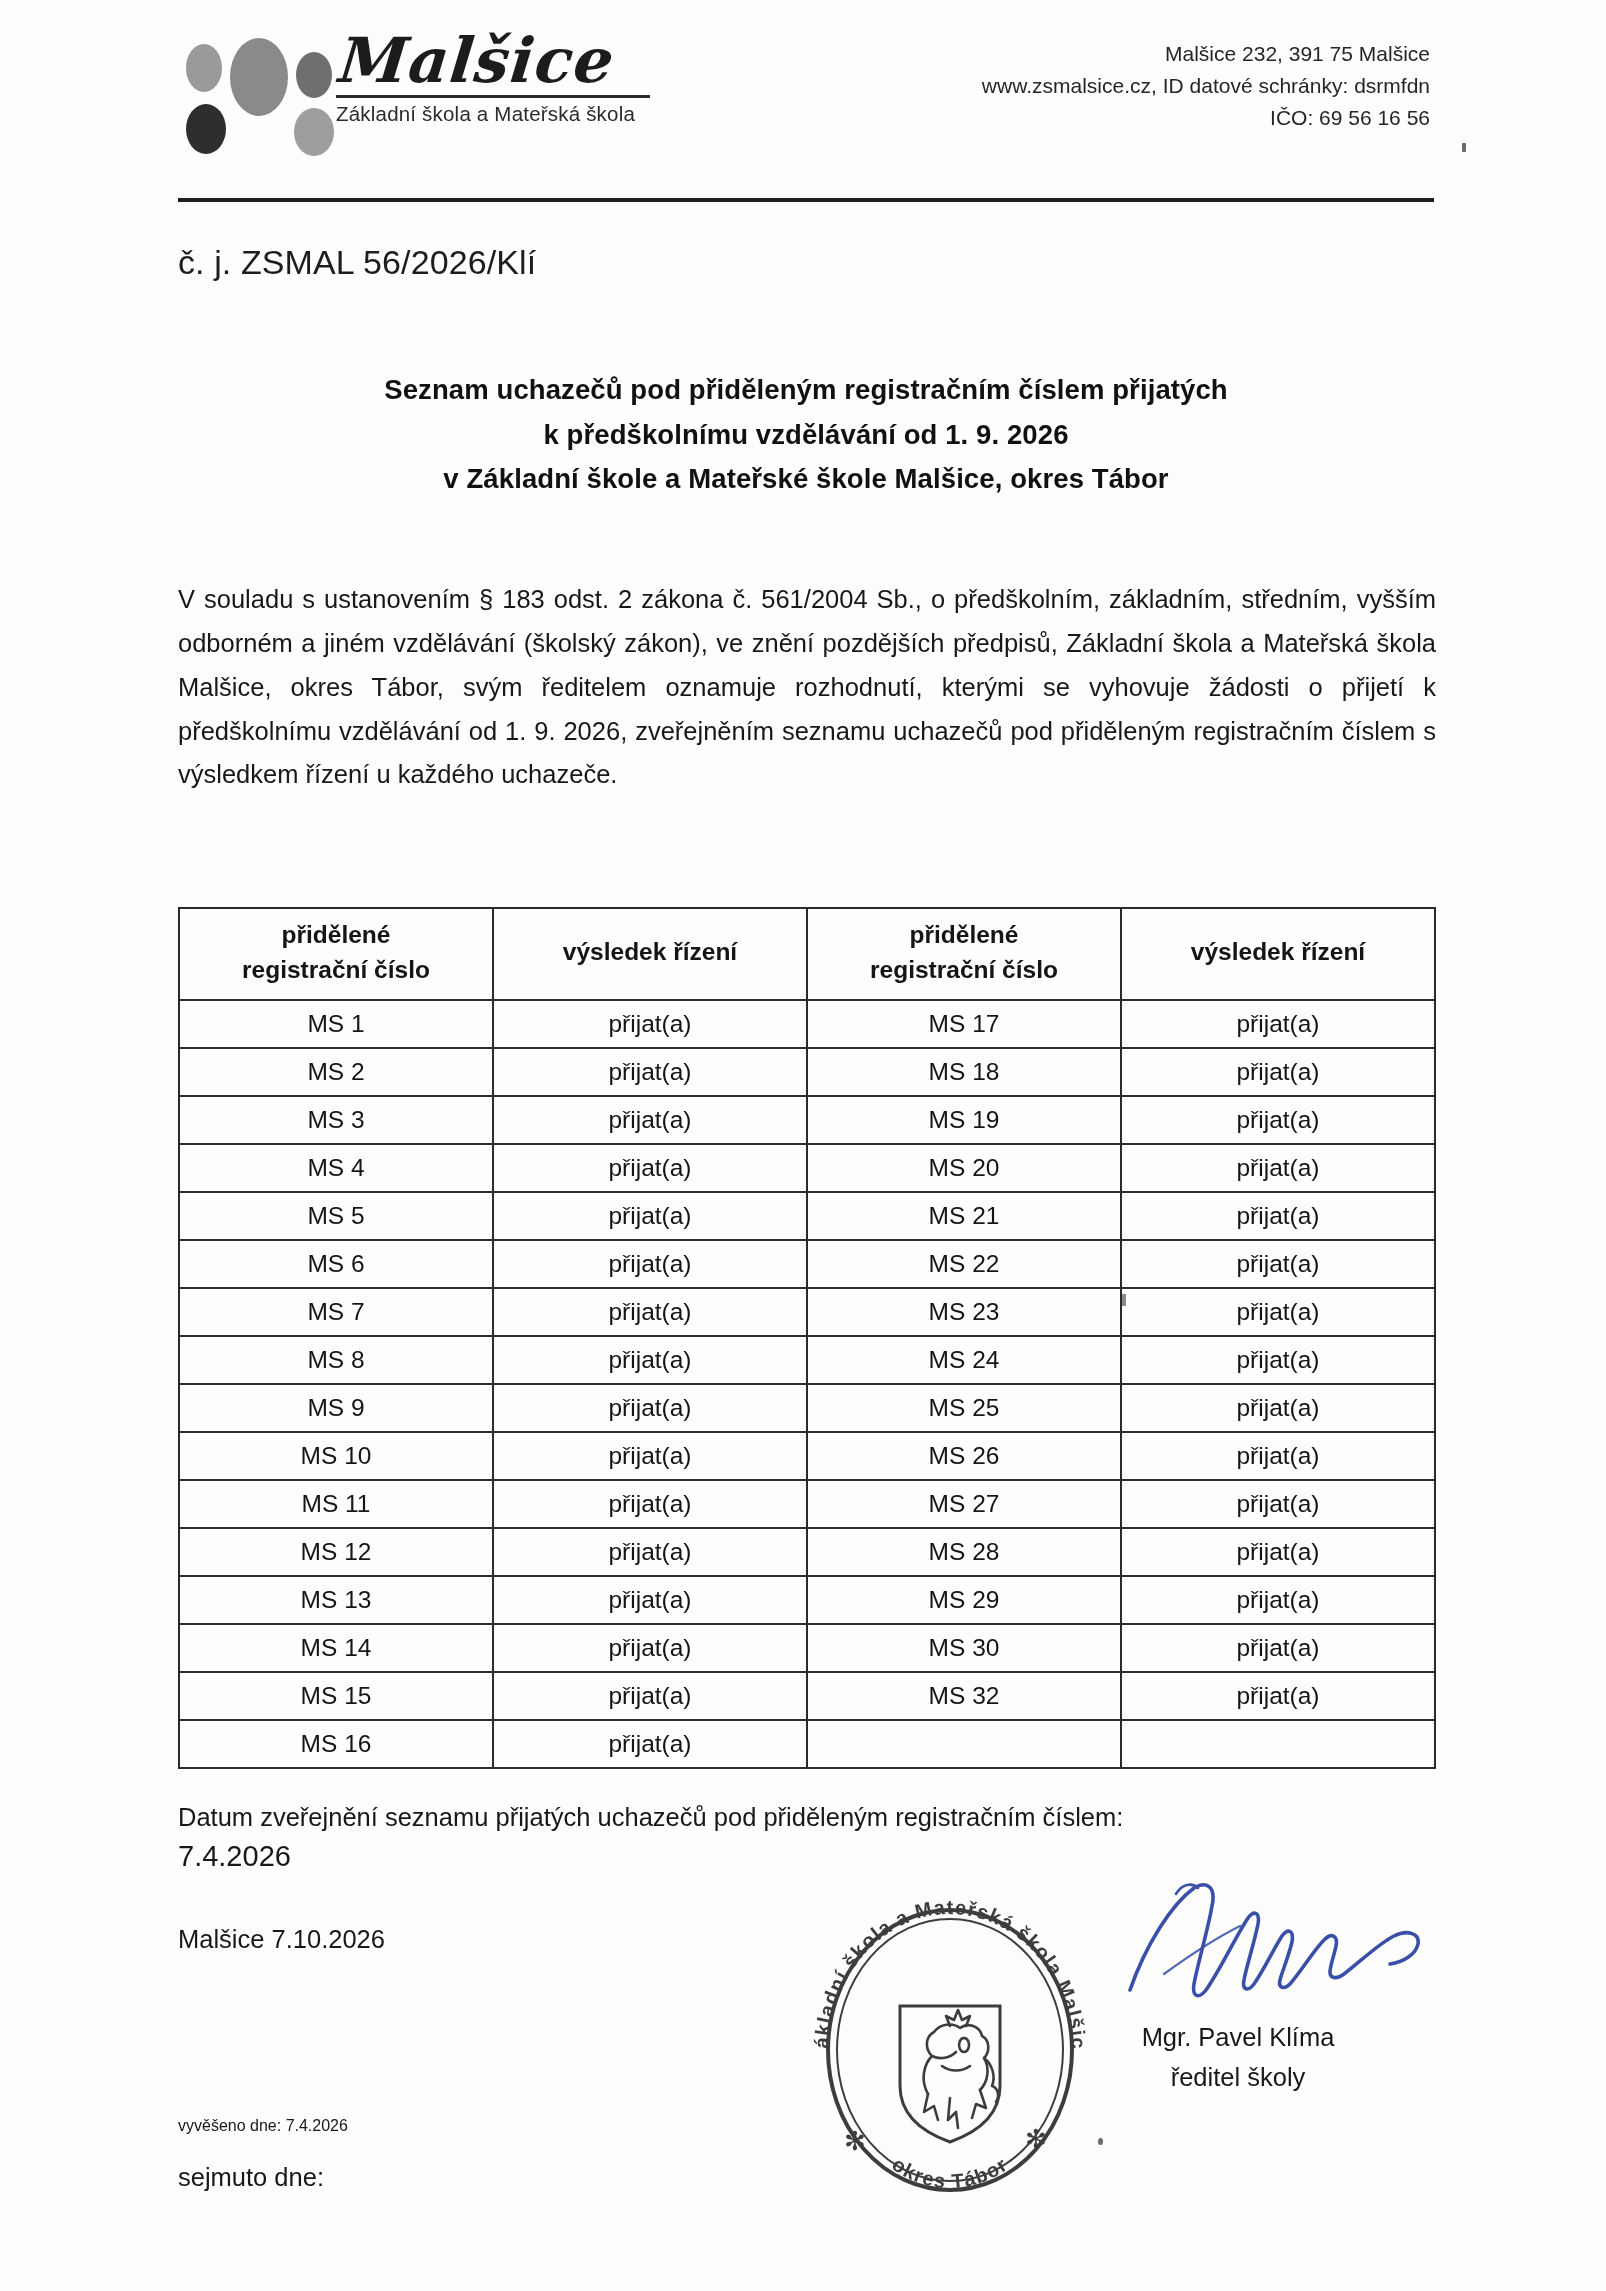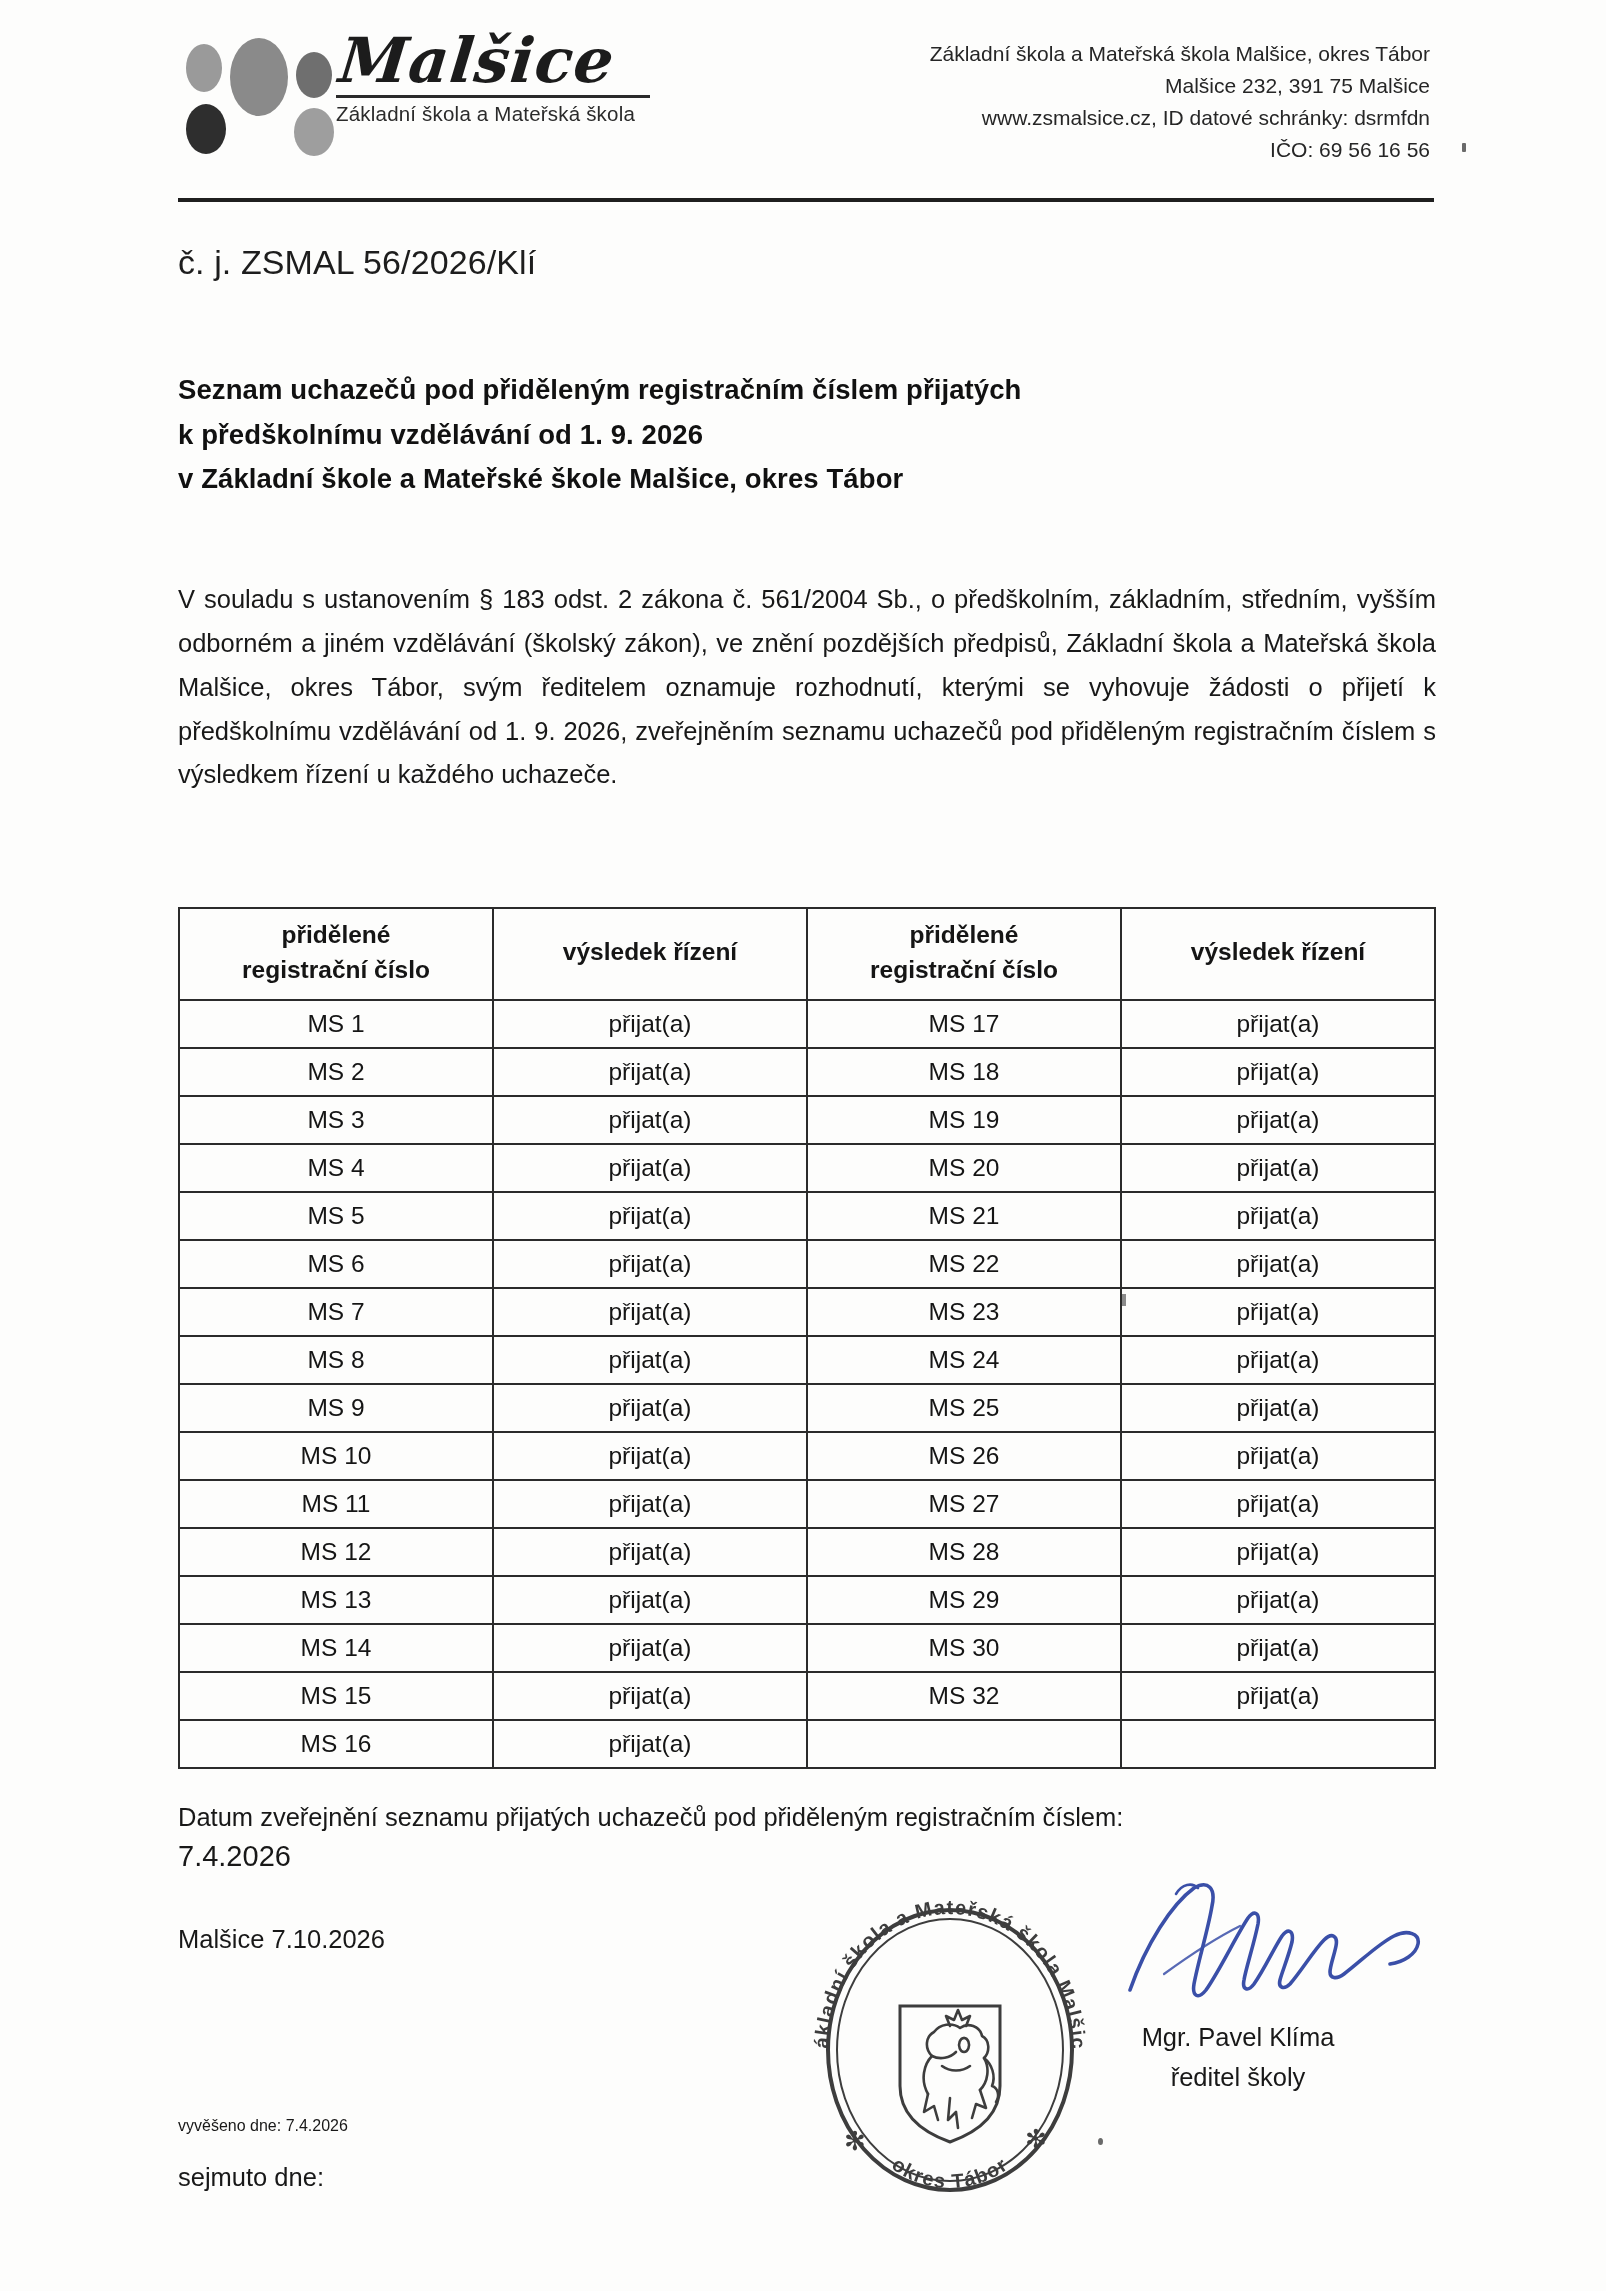--- a/index.html
+++ b/index.html
@@ -126,20 +126,21 @@
     color: #1d1d1d;
     letter-spacing: .1px;
   }
 
   
   .title {
     position: absolute;
     left: 178px;
     top: 368px;
     width: 1256px;
+    text-align: center;
     font-size: 27.5px;
     font-weight: 700;
     line-height: 1.62;
     color: #111;
     letter-spacing: .1px;
   }
 
   
   .body-text {
     position: absolute;
@@ -294,21 +295,20 @@
         <span class="dot d5"></span>
       </div>
       <div class="wordmark">
         <div class="script">Malšice</div>
         <div class="rule"></div>
         <div class="sub">Základní škola a Mateřská škola</div>
       </div>
     </div>
 
     <div class="header-contact">
-      <div>Základní škola a Mateřská škola Malšice, okres Tábor</div>
       <div>Malšice 232, 391 75  Malšice</div>
       <div>www.zsmalsice.cz, ID datové schránky: dsrmfdn</div>
       <div>IČO: 69 56 16 56</div>
     </div>
   </div>
 
   <div class="header-rule"></div>
   <div class="stray-dot-1"></div>
 
   <div class="refno">č. j. ZSMAL 56/2026/Klí</div>

